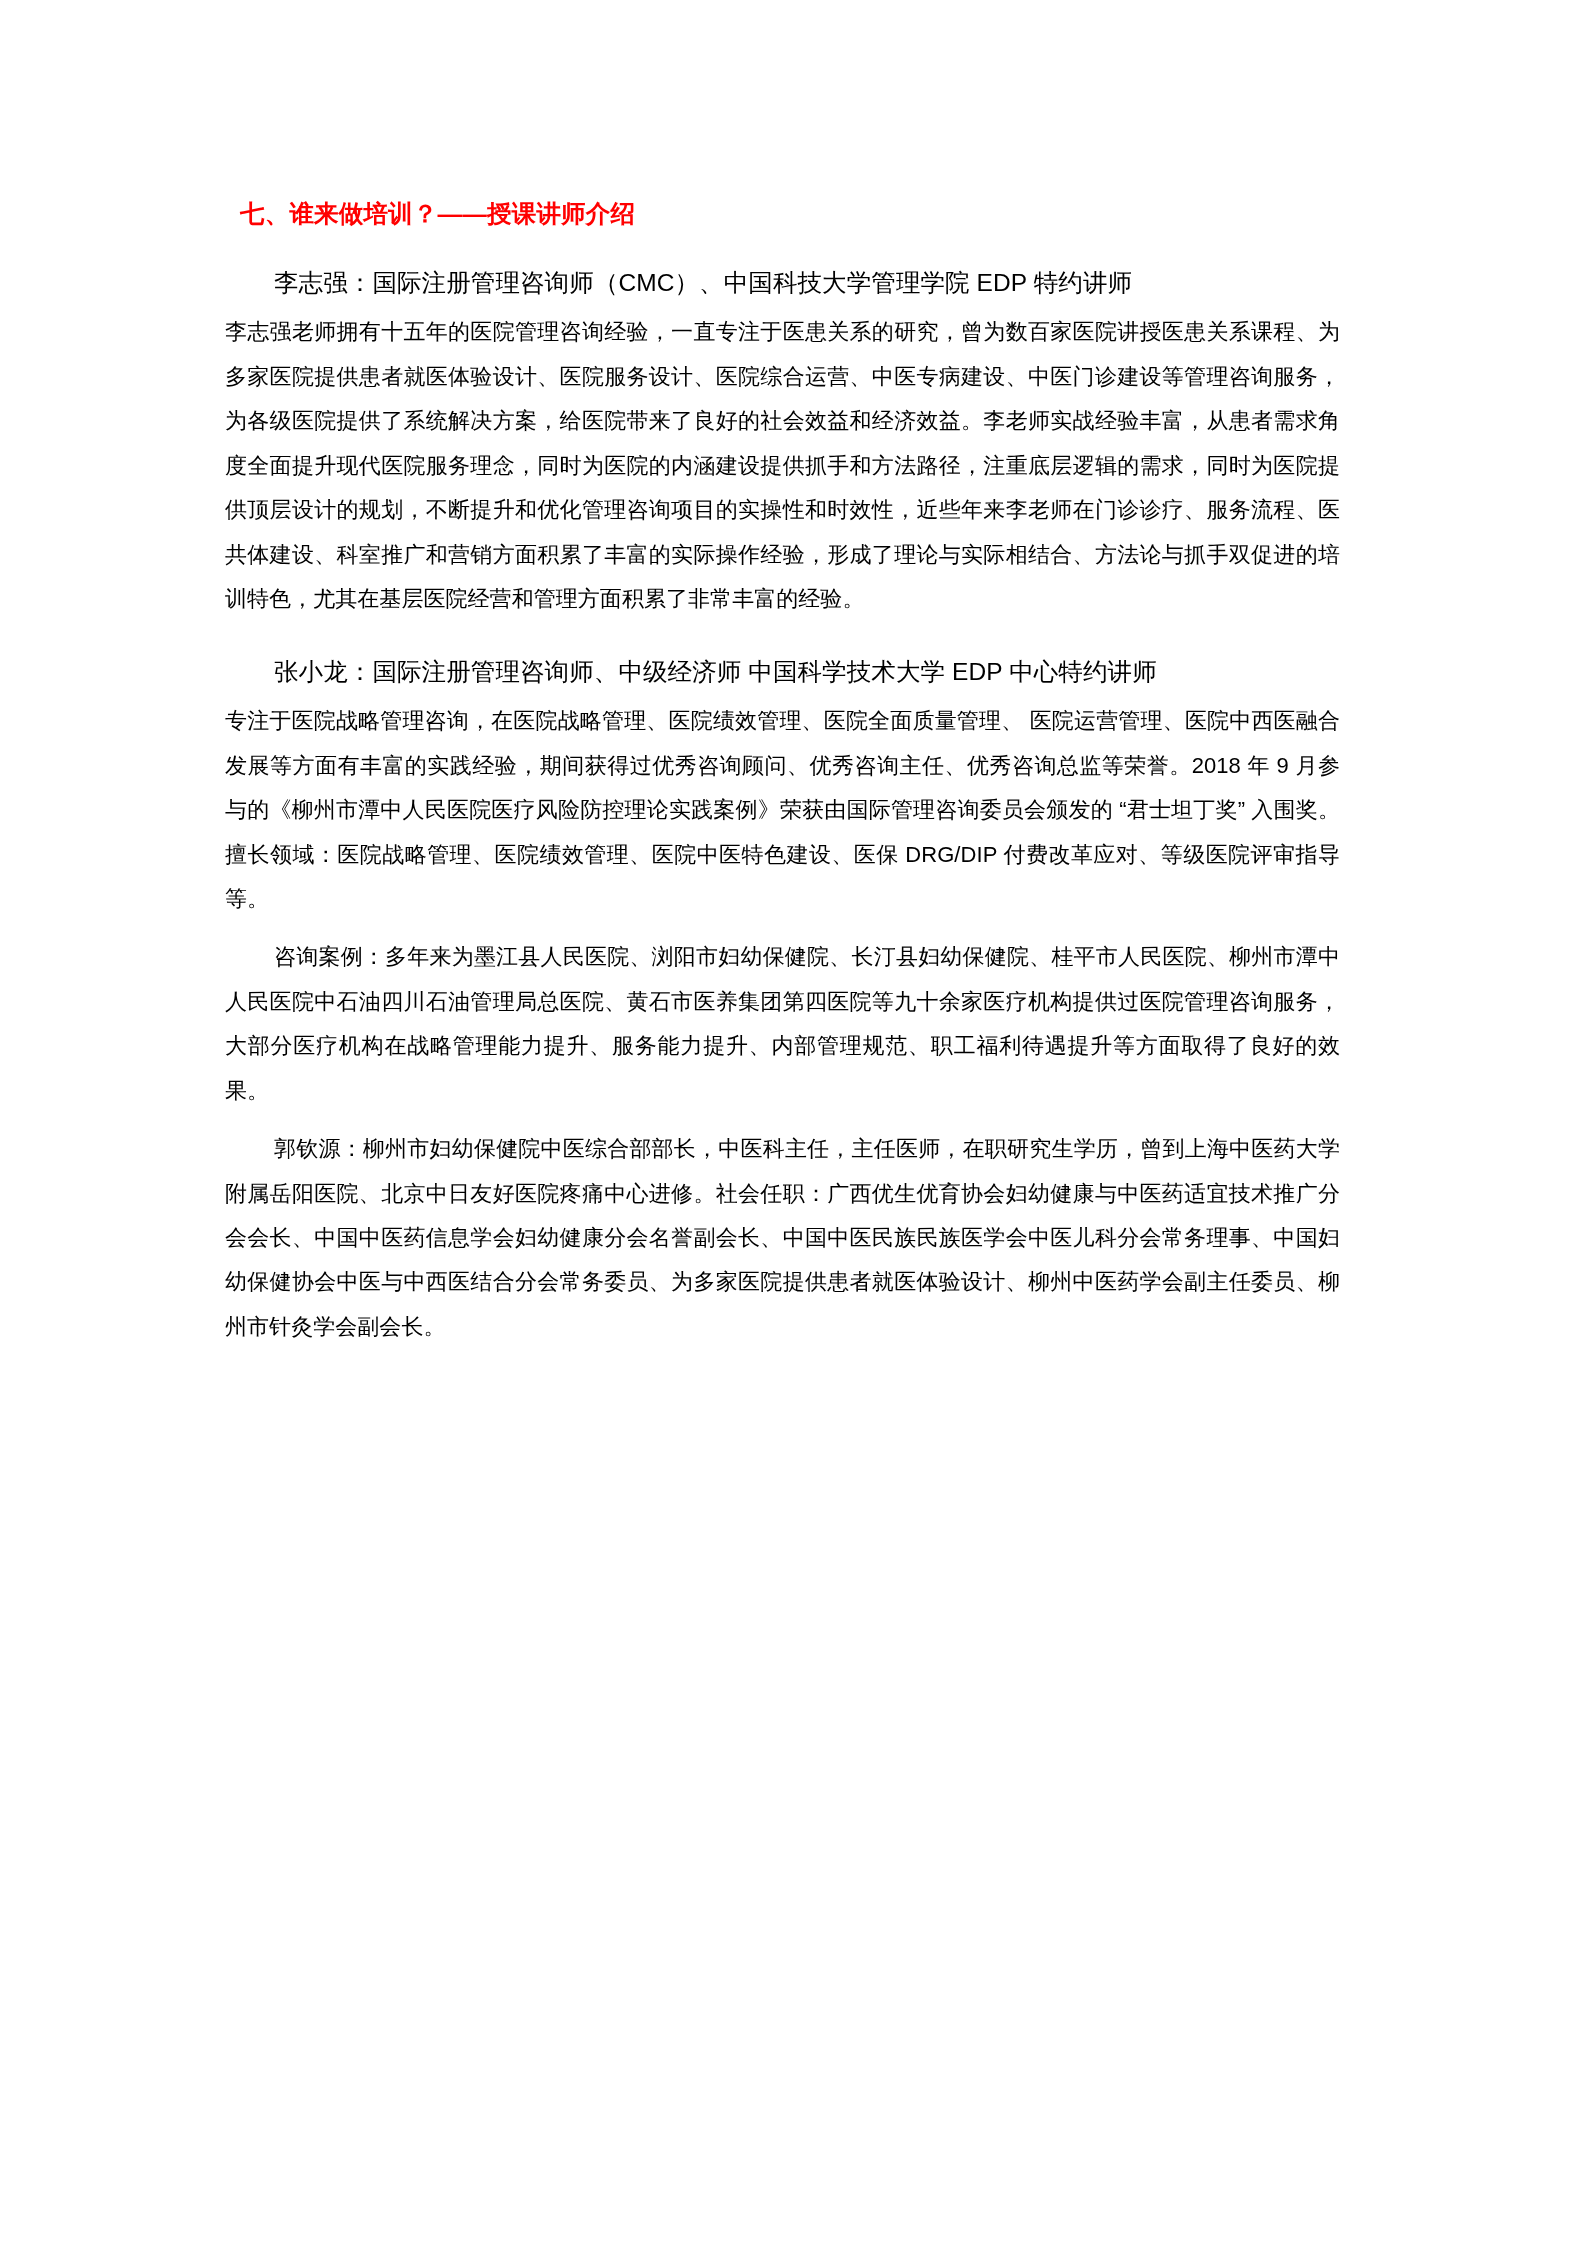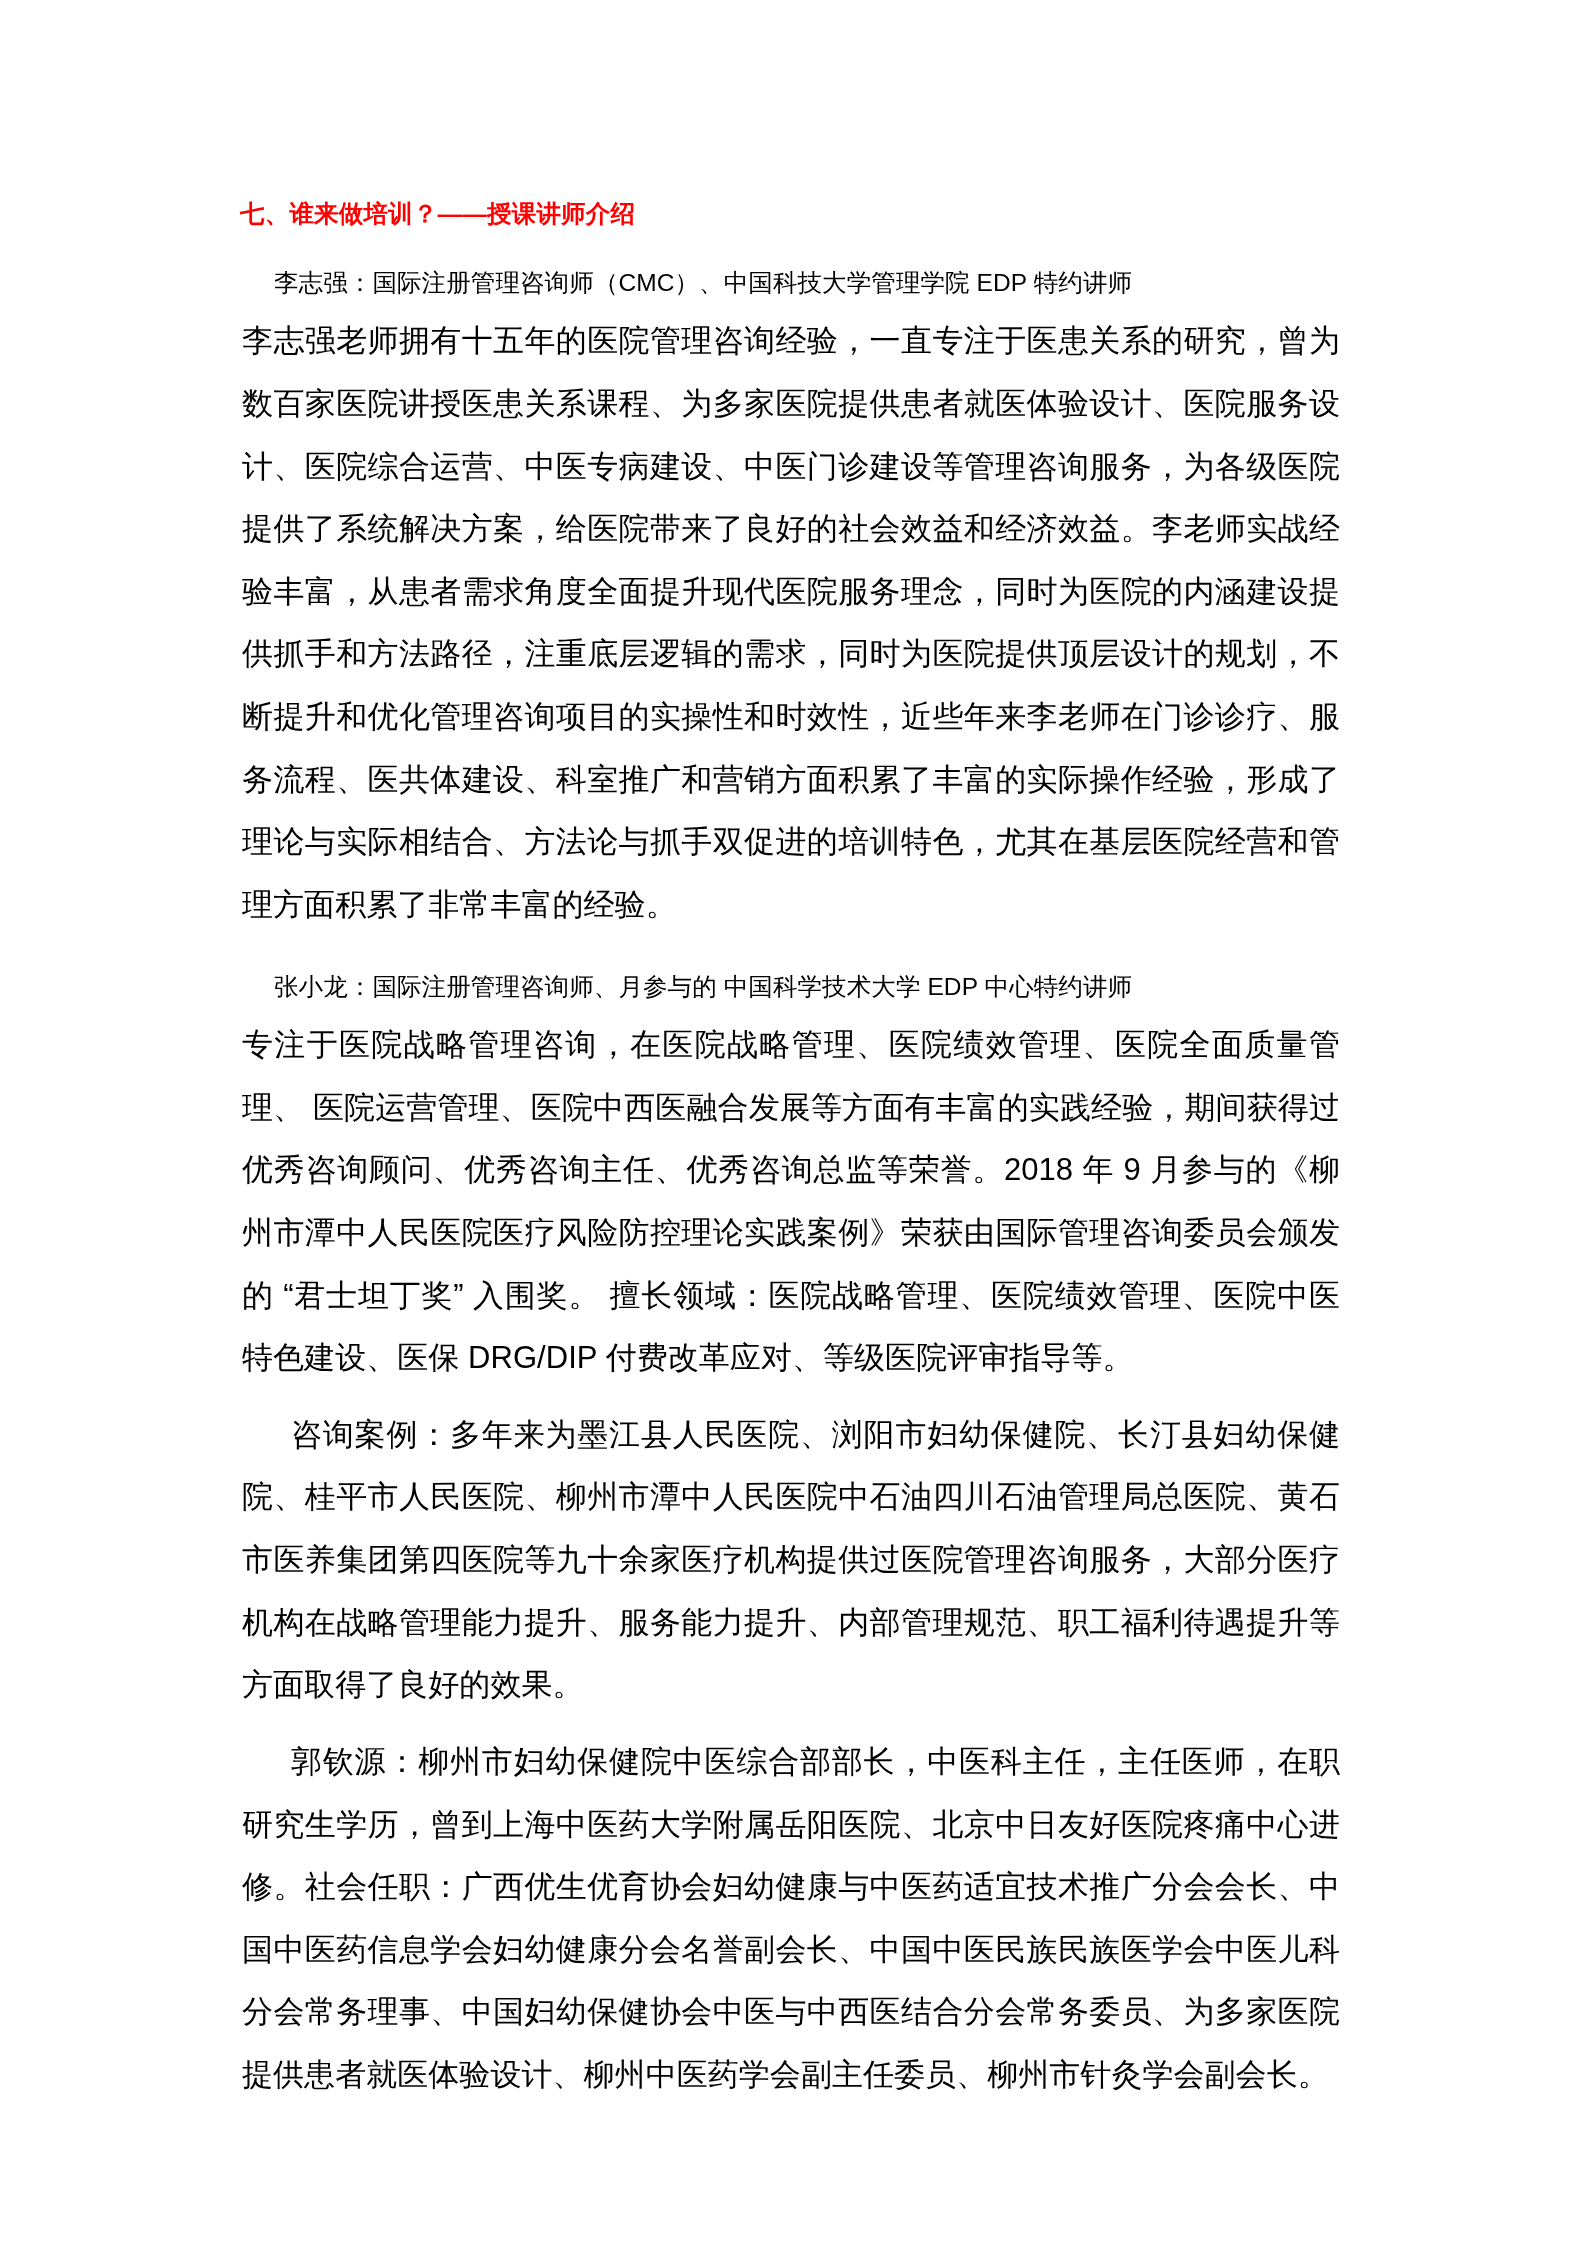--- a/index.html
+++ b/index.html
@@ -31,24 +31,24 @@
   .instructor-title {
     font-weight: normal;
     font-size: 24.5px;
     color: #000000;
     line-height: 1.62;
     margin: 0 0 8px 0;
     text-indent: 49px;
     letter-spacing: 0.1px;
   }
   .body-para {
-    font-size: 31px;
+    font-size: 22px;
     color: #000000;
     line-height: 2.02;
-    margin: 0 0 4px 17px;
+    margin: 0 0 4px 0;
     text-align: justify;
     text-justify: inter-ideograph;
     letter-spacing: 0.05px;
   }
   .body-para.indent {
     text-indent: 49px;
   }
   .lead {
     font-weight: normal;
   }
@@ -65,21 +65,21 @@
 <div class="page">
 
   <h2 class="doc-heading" style="color: rgb(255, 0, 0);">七、谁来做培训？——授课讲师介绍</h2>
 
   <p class="instructor-title">李志强：国际注册管理咨询师（CMC）、中国科技大学管理学院 EDP 特约讲师</p>
 
   <p class="body-para">李志强老师拥有十五年的医院管理咨询经验，一直专注于医患关系的研究，曾为数百家医院讲授医患关系课程、为多家医院提供患者就医体验设计、医院服务设计、医院综合运营、中医专病建设、中医门诊建设等管理咨询服务，为各级医院提供了系统解决方案，给医院带来了良好的社会效益和经济效益。李老师实战经验丰富，从患者需求角度全面提升现代医院服务理念，同时为医院的内涵建设提供抓手和方法路径，注重底层逻辑的需求，同时为医院提供顶层设计的规划，不断提升和优化管理咨询项目的实操性和时效性，近些年来李老师在门诊诊疗、服务流程、医共体建设、科室推广和营销方面积累了丰富的实际操作经验，形成了理论与实际相结合、方法论与抓手双促进的培训特色，尤其在基层医院经营和管理方面积累了非常丰富的经验。</p>
 
   <div class="block-gap"></div>
 
-  <p class="instructor-title">张小龙：国际注册管理咨询师、月参与的 中国科学技术大学 EDP 中心特约讲师</p>
+  <p class="instructor-title">张小龙：国际注册管理咨询师、中级经济师 中国科学技术大学 EDP 中心特约讲师</p>
 
   <p class="body-para">专注于医院战略管理咨询，在医院战略管理、医院绩效管理、医院全面质量管理、 医院运营管理、医院中西医融合发展等方面有丰富的实践经验，期间获得过优秀咨询顾问、优秀咨询主任、优秀咨询总监等荣誉。2018 年 9 月参与的《柳州市潭中人民医院医疗风险防控理论实践案例》荣获由国际管理咨询委员会颁发的 “君士坦丁奖” 入围奖。 擅长领域：医院战略管理、医院绩效管理、医院中医特色建设、医保 DRG/DIP 付费改革应对、等级医院评审指导等。</p>
 
   <div class="block-gap-sm"></div>
 
   <p class="body-para indent"><span class="lead">咨询案例：</span><span>多年来为墨江县人民医院、浏阳市妇幼保健院、长汀县妇幼保健院、桂平市人民医院、柳州市潭中人民医院中石油四川石油管理局总医院、黄石市医养集团第四医院等九十余家医疗机构提供过医院管理咨询服务，大部分医疗机构在战略管理能力提升、服务能力提升、内部管理规范、职工福利待遇提升等方面取得了良好的效果。</span></p>
 
   <div class="block-gap-sm"></div>
 
   <p class="body-para indent"><span class="lead">郭钦源：</span><span>柳州市妇幼保健院中医综合部部长，中医科主任，主任医师，在职研究生学历，曾到上海中医药大学附属岳阳医院、北京中日友好医院疼痛中心进修。社会任职：广西优生优育协会妇幼健康与中医药适宜技术推广分会会长、中国中医药信息学会妇幼健康分会名誉副会长、中国中医民族民族医学会中医儿科分会常务理事、中国妇幼保健协会中医与中西医结合分会常务委员、为多家医院提供患者就医体验设计、柳州中医药学会副主任委员、柳州市针灸学会副会长。</span></p>

